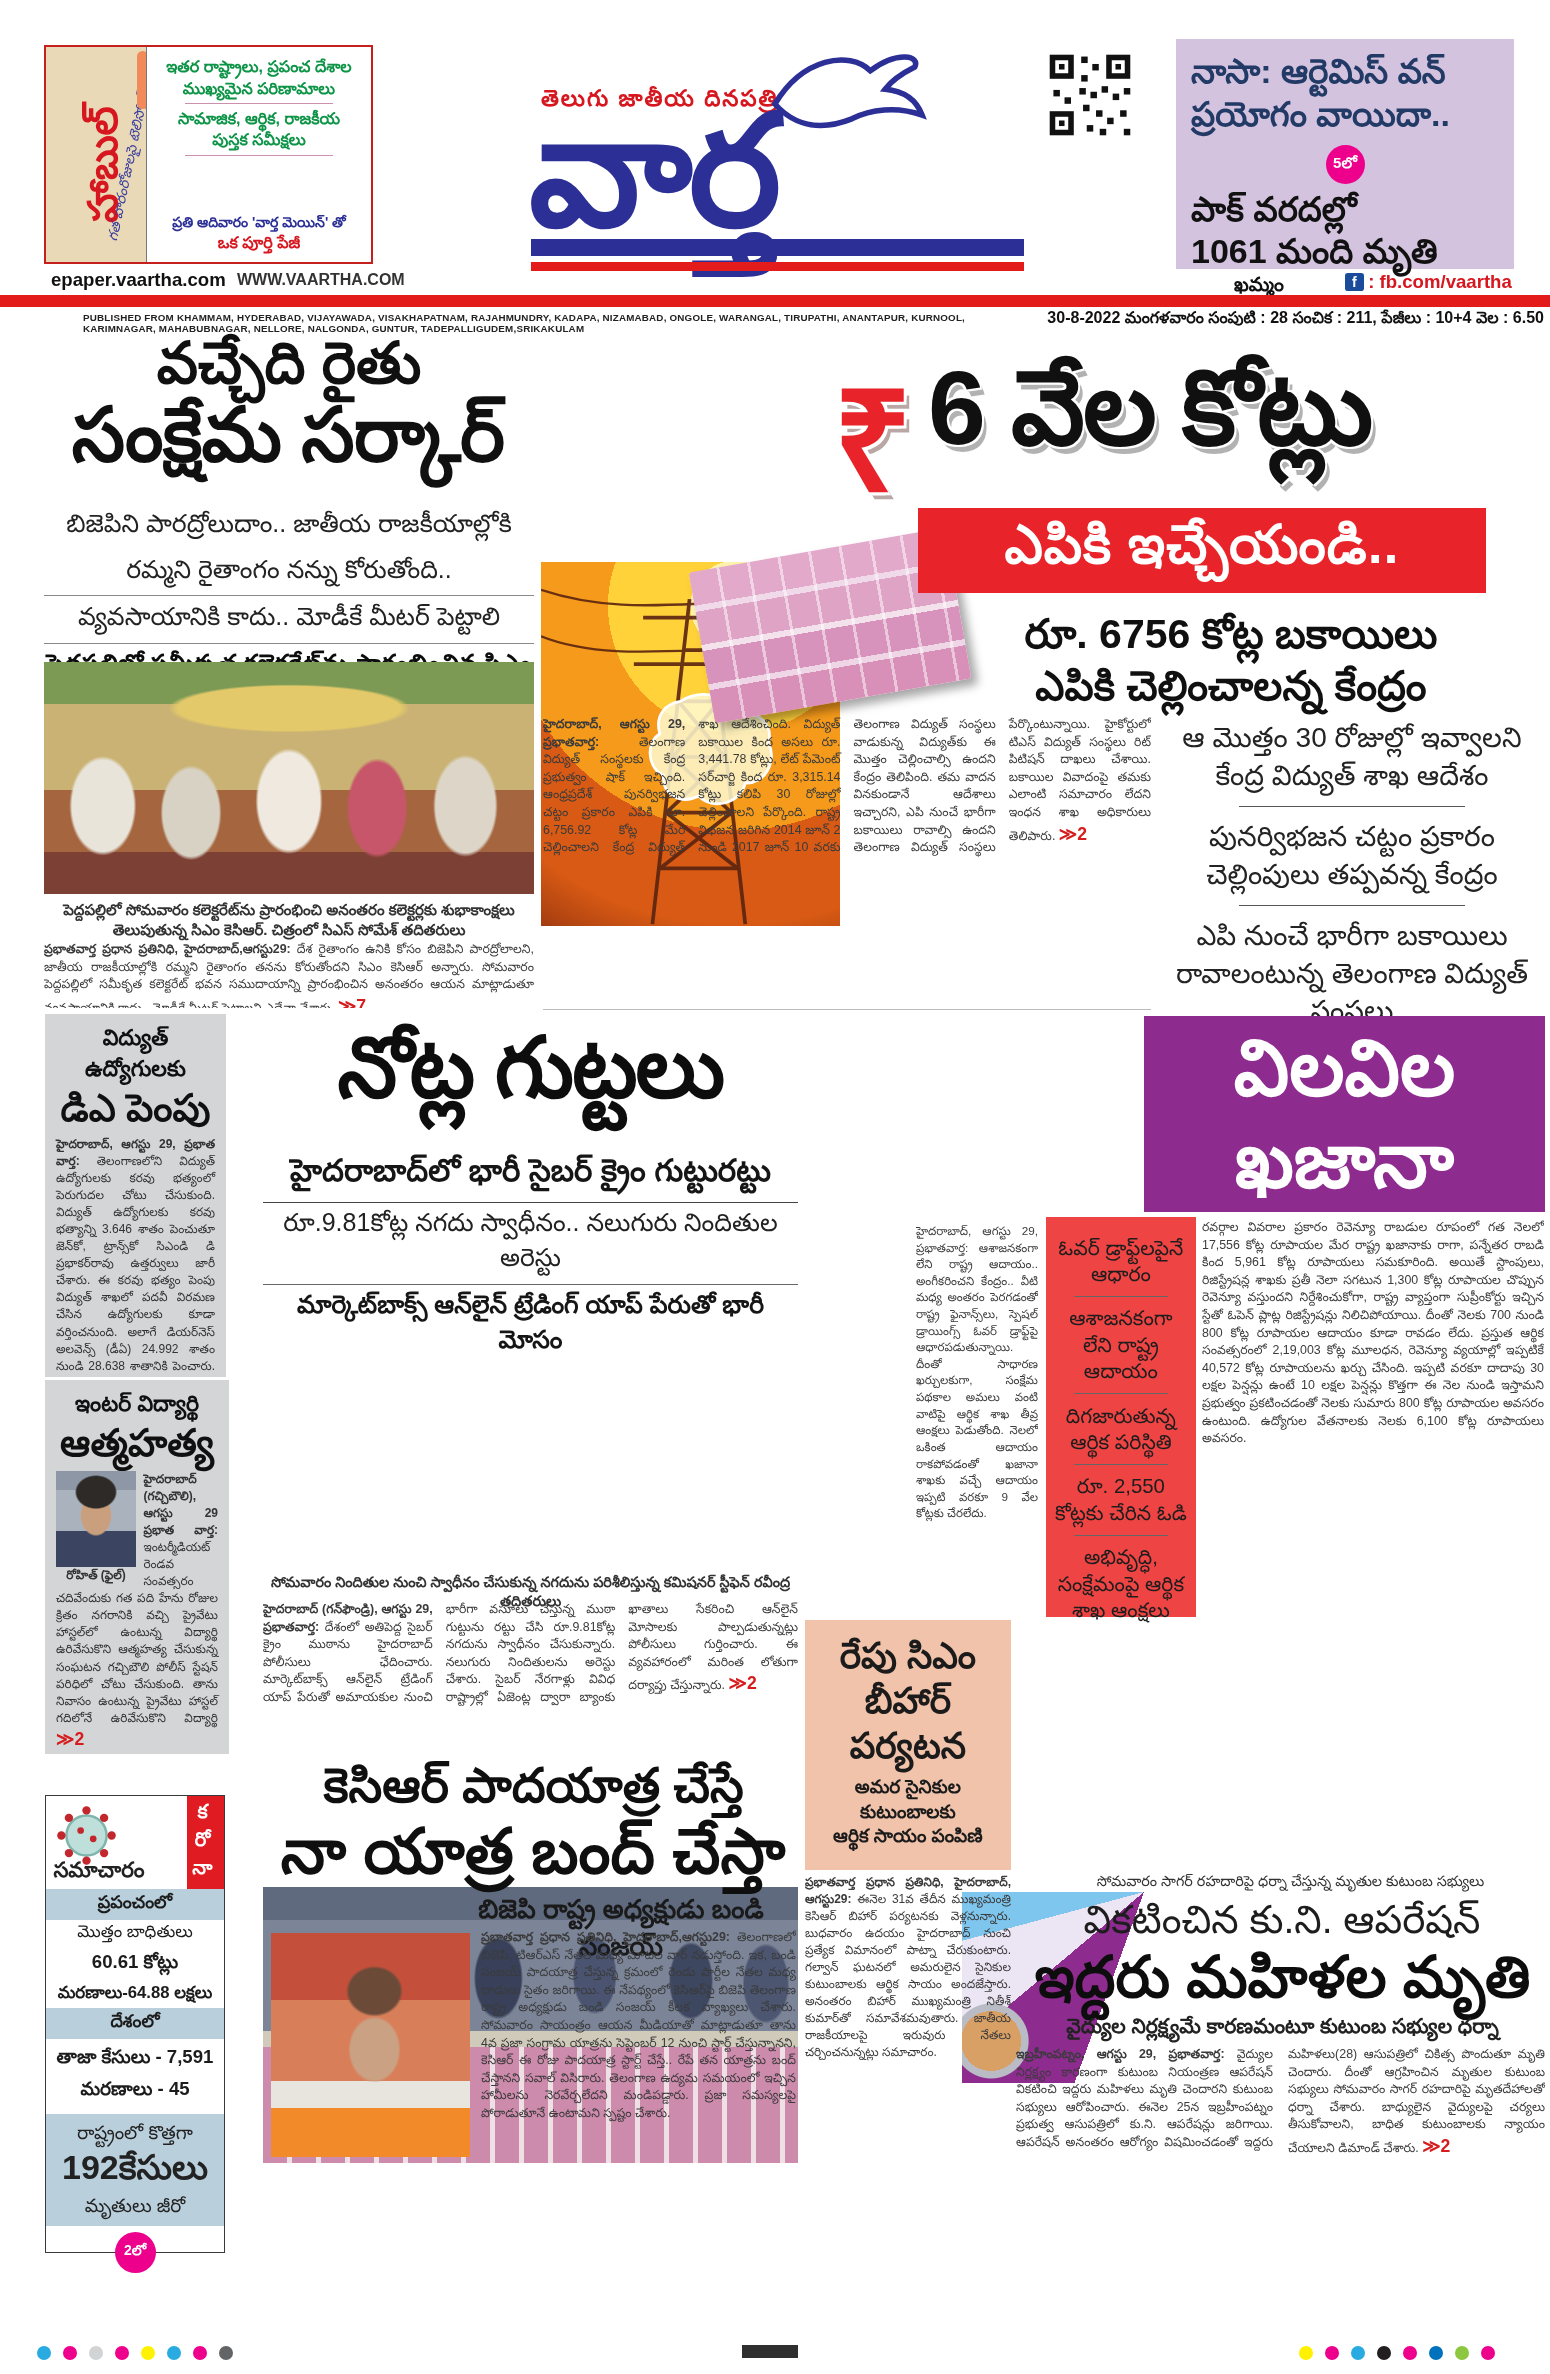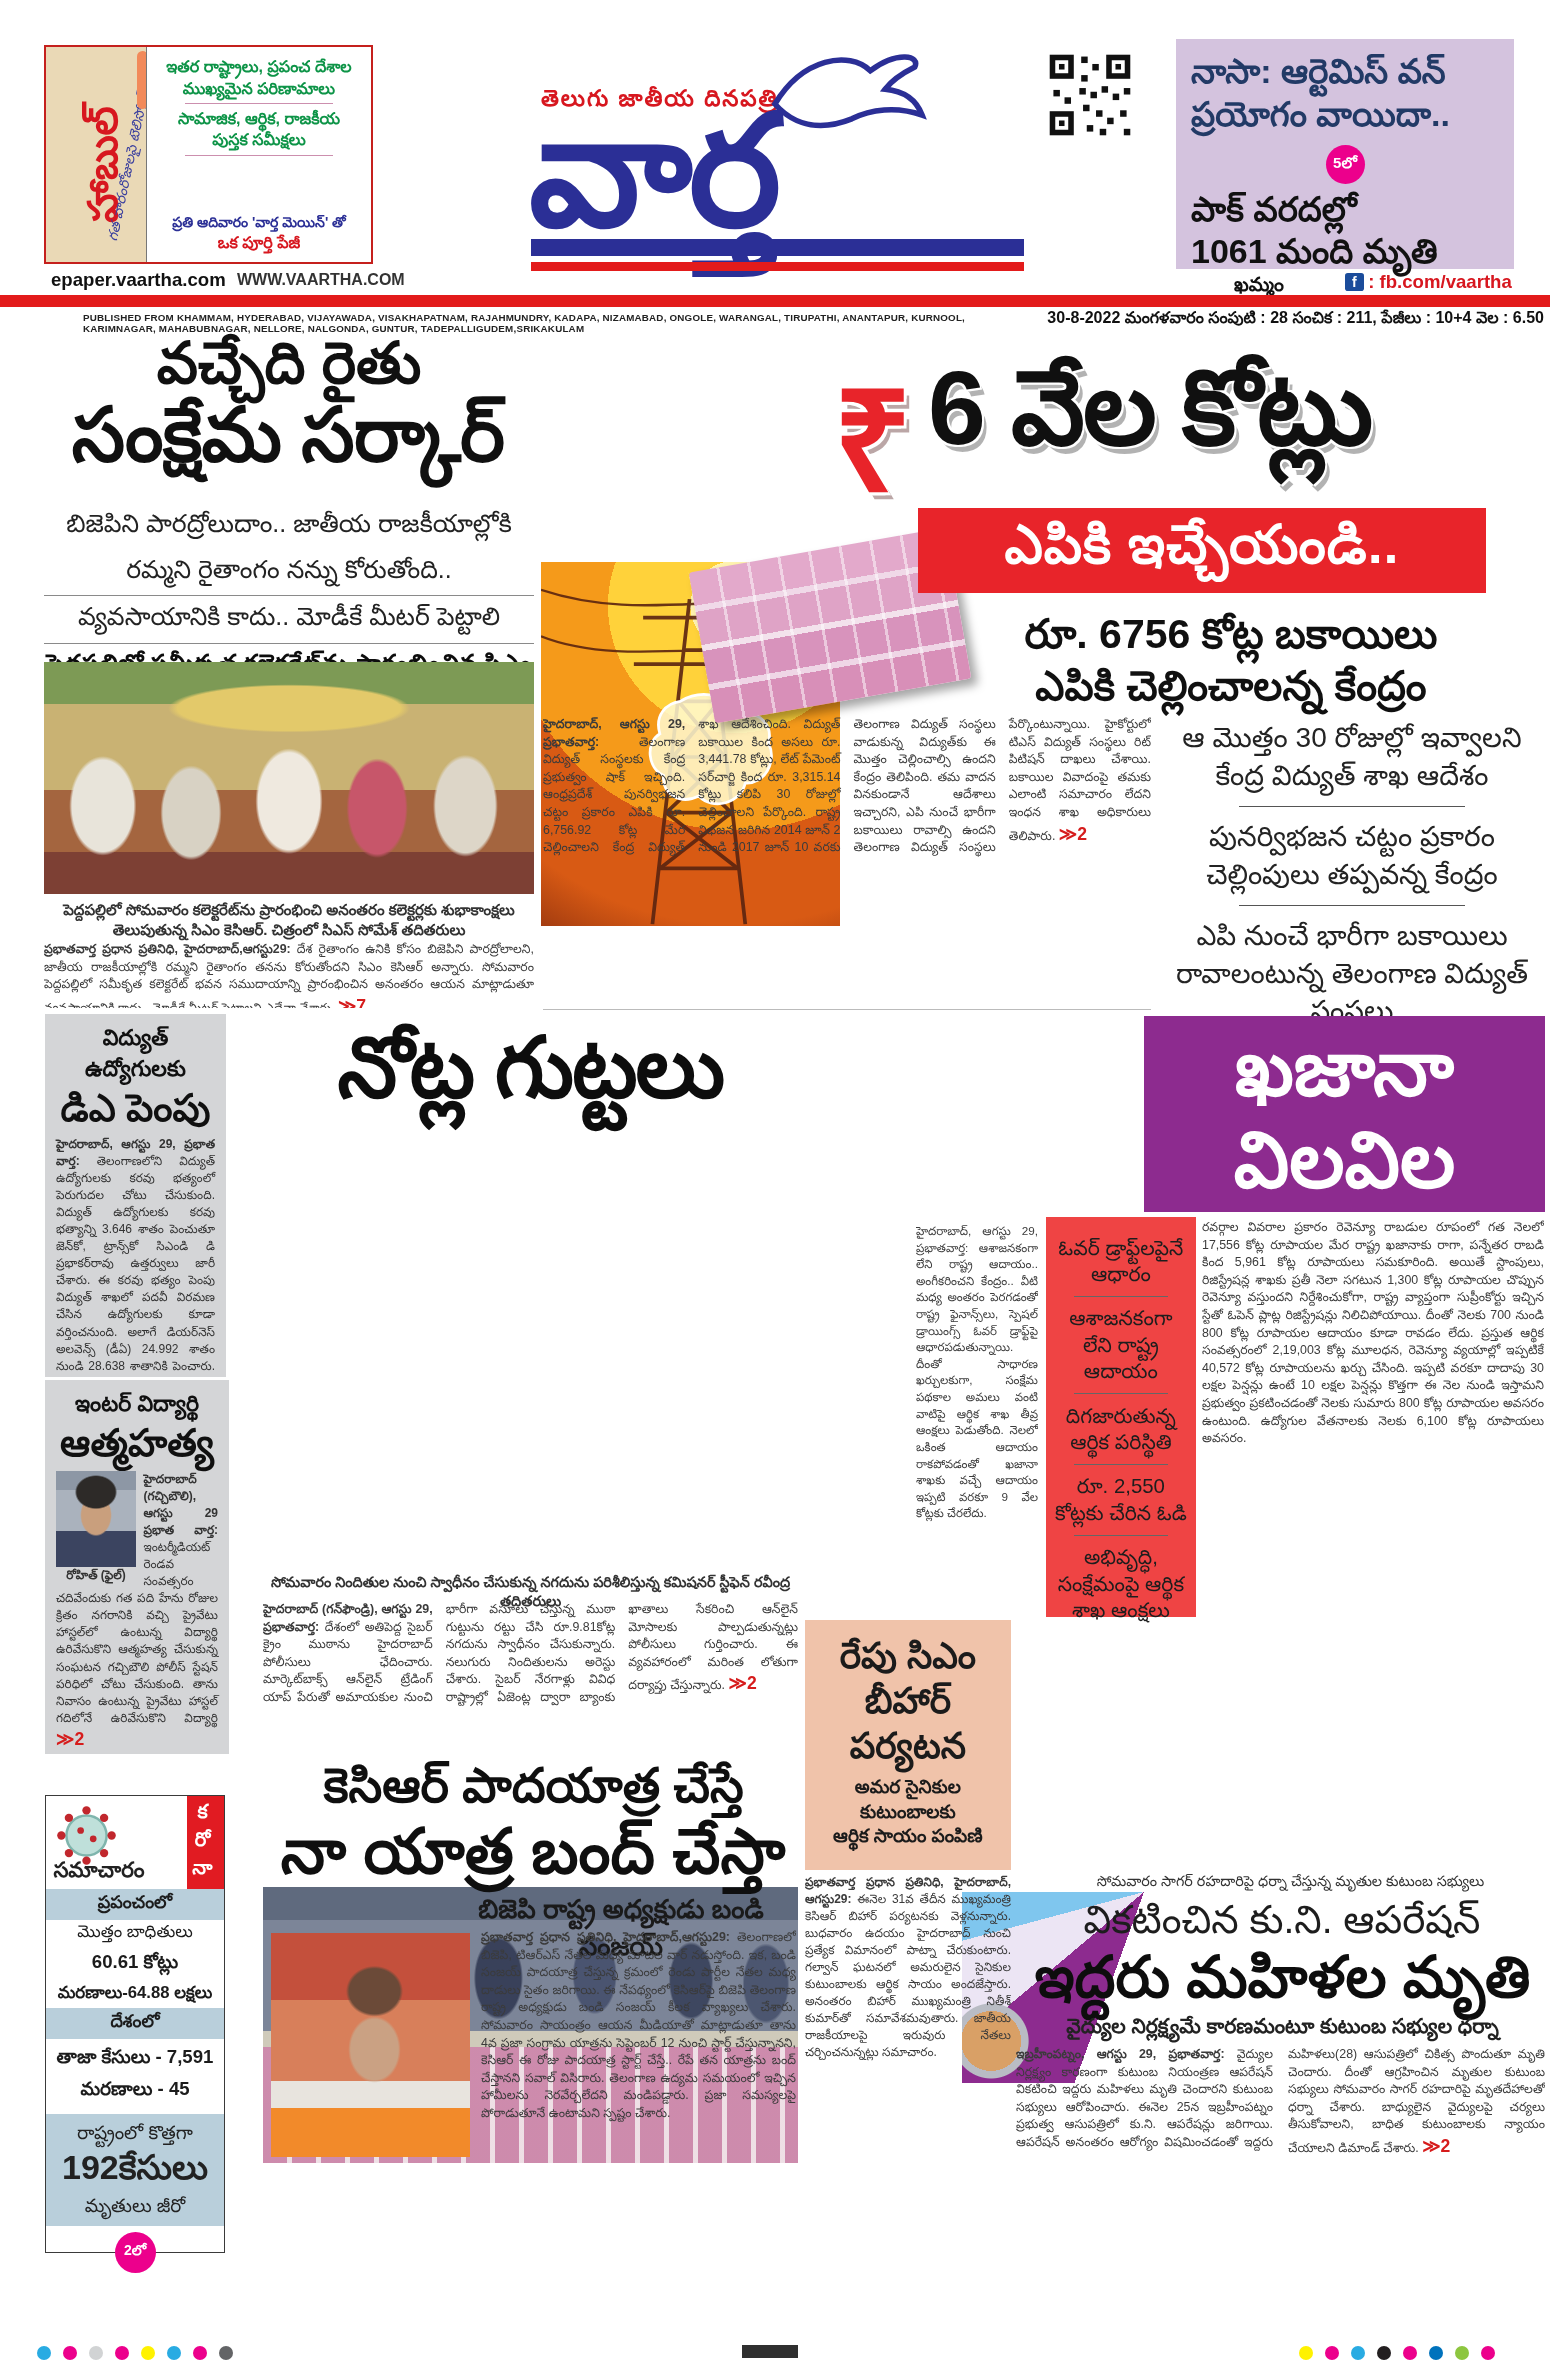--- a/index.html
+++ b/index.html
@@ -323,32 +323,37 @@
       <div style="font-size:18.6px;">రాష్ట్రంలో కొత్తగా</div>
       <div class="b" style="font-size:34px;">192కేసులు</div>
       <div style="font-size:18.6px;">మృతులు జీరో</div>
     </div>
     <div style="text-align:center;margin-top:5.6px;">
       <span class="badge" style="width:41px;height:41px;font-size:14px;">2లో</span>
     </div>
   </div>
 
   <div class="abs notla-h ctr" style="left:263px;top:1025px;width:535px;">నోట్ల గుట్టలు</div>
+  <div class="abs" style="left:263px;top:1153px;width:535px;">
+    <div class="notla-s1 ctr">హైదరాబాద్‌లో భారీ సైబర్ క్రైం గుట్టురట్టు</div>
+    <div class="notla-s2 ctr">రూ.9.81కోట్ల నగదు స్వాధీనం.. నలుగురు నిందితుల అరెస్టు</div>
+    <div class="notla-s3 ctr">మార్కెట్‌బాక్స్ ఆన్‌లైన్ ట్రేడింగ్ యాప్ పేరుతో భారీ మోసం</div>
+  </div>
   <div class="abs photo photo-cash" style="left:263px;top:1291px;width:535px;height:276px;"></div>
   <div class="abs caption ctr" style="left:263px;top:1573px;width:535px;font-size:14.4px;">సోమవారం నిందితుల నుంచి స్వాధీనం చేసుకున్న నగదును పరిశీలిస్తున్న కమిషనర్ స్టీఫెన్ రవీంద్ర తదితరులు</div>
   <div class="abs body-txt just cols3" style="left:263px;top:1601px;width:535px;height:147px;">
     <span class="b">హైదరాబాద్ (గన్‌ఫౌండ్రి), ఆగస్టు 29, ప్రభాతవార్త:</span>
     <span>దేశంలో అతిపెద్ద సైబర్ క్రైం ముఠాను హైదరాబాద్ పోలీసులు ఛేదించారు. మార్కెట్‌బాక్స్ ఆన్‌లైన్ ట్రేడింగ్ యాప్ పేరుతో అమాయకుల నుంచి భారీగా వసూలు చేస్తున్న ముఠా గుట్టును రట్టు చేసి రూ.9.81కోట్ల నగదును స్వాధీనం చేసుకున్నారు. నలుగురు నిందితులను అరెస్టు చేశారు. సైబర్ నేరగాళ్లు వివిధ రాష్ట్రాల్లో ఏజెంట్ల ద్వారా బ్యాంకు ఖాతాలు సేకరించి ఆన్‌లైన్ మోసాలకు పాల్పడుతున్నట్లు పోలీసులు గుర్తించారు. ఈ వ్యవహారంలో మరింత లోతుగా దర్యాప్తు చేస్తున్నారు.</span>
     <span class="jump">≫2</span>
   </div>
 
   <div class="abs photo montage" style="left:962px;top:1020px;width:182px;height:191px;"></div>
   <div class="abs kh-block" style="left:1144px;top:1016px;width:401px;height:196px;display:flex;flex-direction:column;justify-content:center;">
+    <div>విలవిల</div>
     <div>ఖజానా</div>
-    <div>విలవిల</div>
   </div>
   <div class="abs body-txt just" style="left:916px;top:1223px;width:122px;height:393px;font-size:11.7px;">హైదరాబాద్, ఆగస్టు 29, ప్రభాతవార్త: ఆశాజనకంగా లేని రాష్ట్ర ఆదాయం.. అంగీకరించని కేంద్రం.. వీటి మధ్య అంతరం పెరగడంతో రాష్ట్ర ఫైనాన్స్‌లు, స్పెషల్ డ్రాయింగ్స్ ఓవర్ డ్రాఫ్ట్‌పై ఆధారపడుతున్నాయి. దీంతో సాధారణ ఖర్చులకుగా, సంక్షేమ పథకాల అమలు వంటి వాటిపై ఆర్థిక శాఖ తీవ్ర ఆంక్షలు పెడుతోంది. నెలలో ఒకింత ఆదాయం రాకపోవడంతో ఖజానా శాఖకు వచ్చే ఆదాయం ఇప్పటి వరకూ 9 వేల కోట్లకు చేరలేదు.</div>
   <div class="abs kh-bullets" style="left:1046px;top:1217px;width:135px;height:378px;">
     <div class="kh-b">ఓవర్ డ్రాఫ్ట్‌లపైనే ఆధారం</div>
     <div class="kh-sep"></div>
     <div class="kh-b">ఆశాజనకంగా లేని రాష్ట్ర ఆదాయం</div>
     <div class="kh-sep"></div>
     <div class="kh-b">దిగజారుతున్న ఆర్థిక పరిస్థితి</div>
     <div class="kh-sep"></div>
     <div class="kh-b">రూ. 2,550 కోట్లకు చేరిన ఓడి</div>

